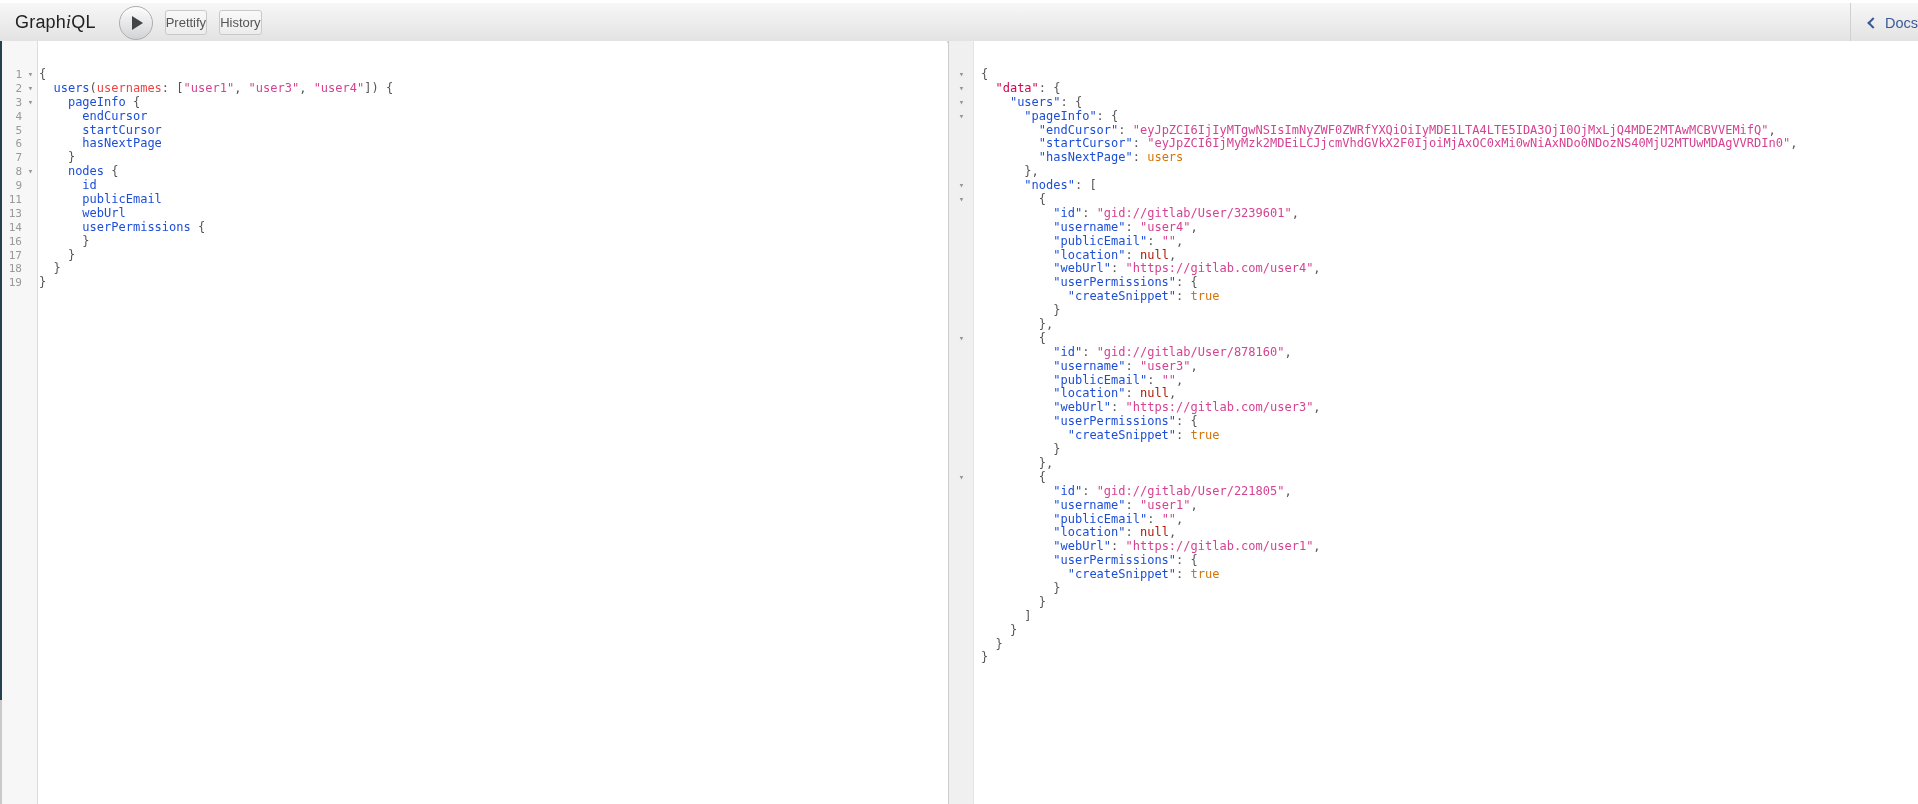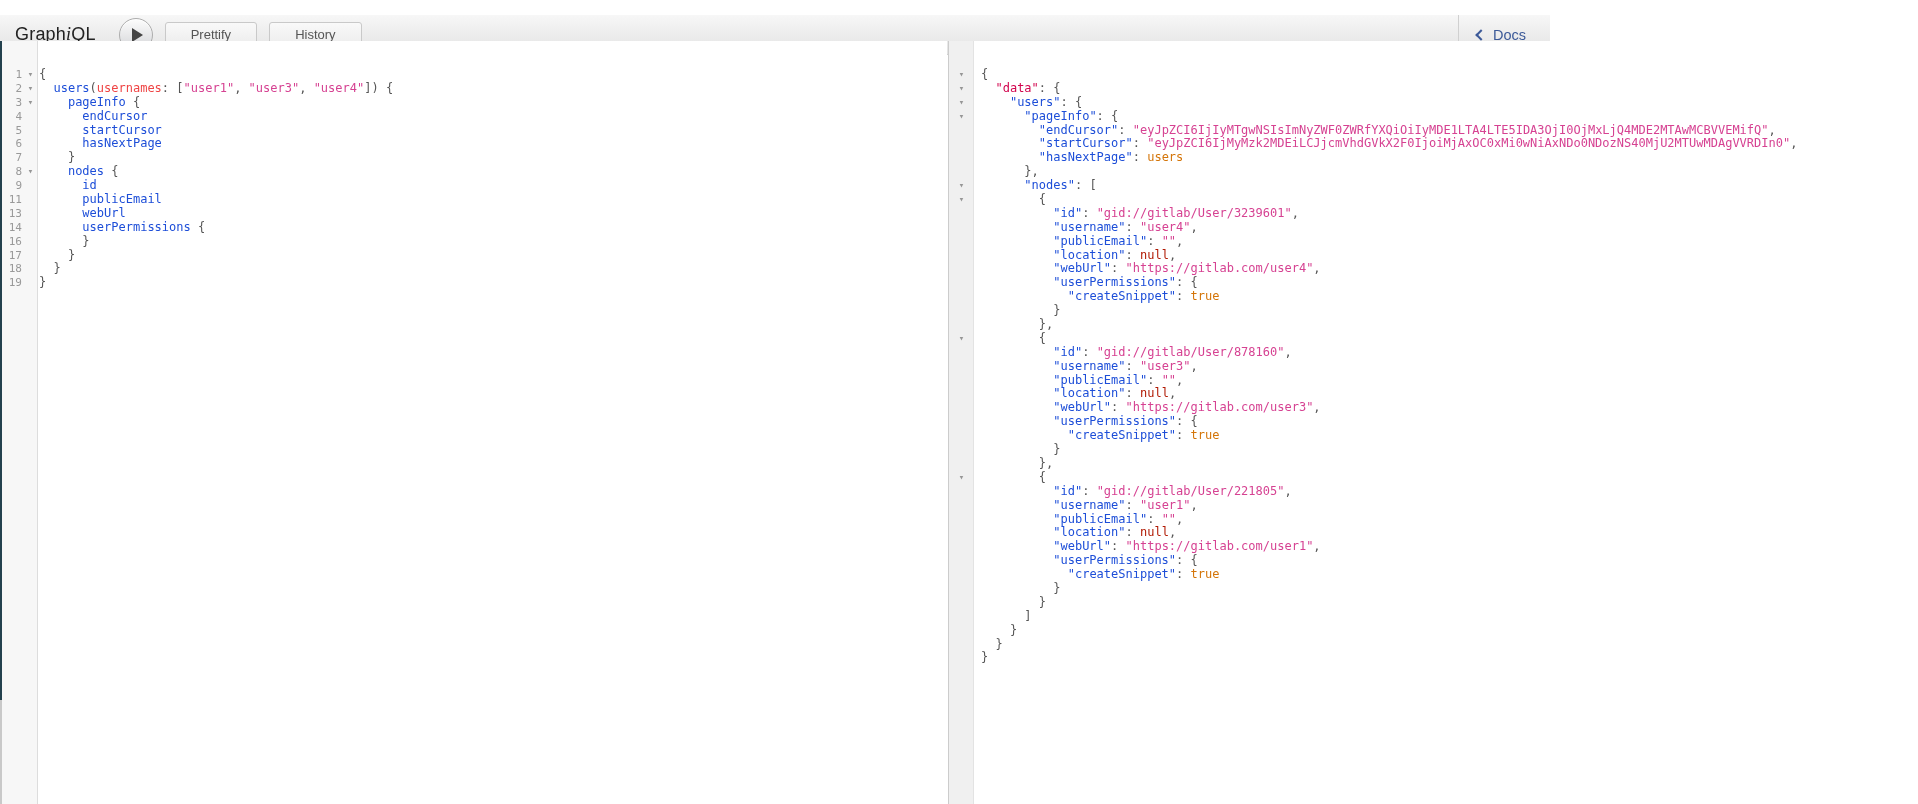--- a/index.html
+++ b/index.html
@@ -4,50 +4,50 @@
 <style>
   * { box-sizing: border-box; }
   html,body { margin:0; padding:0; }
   body {
     width:1918px; height:804px; overflow:hidden; background:#fff;
     font-family:"Liberation Sans", sans-serif; position:relative;
   }
 
   
   .toolbar {
-    position:absolute; top:15px; left:0; width:1550px; height:40px;
+    position:absolute; top:3px; left:0; width:1918px; height:40px;
     background:linear-gradient(#f7f7f7,#e2e2e2);
     border-bottom:1px solid #d0d0d0;
     display:flex; align-items:center; padding-left:15px;
   }
   .logo { font-size:18px; color:#222; letter-spacing:0.2px; cursor:default; }
   .logo em { font-style:italic; font-family:"Liberation Serif", serif; }
   .execute-btn {
     width:34px; height:34px; border-radius:17px; margin-left:23px;
     background:linear-gradient(#fdfdfd,#d2d3d6);
     border:1px solid #adadad;
     box-shadow:0 1px 0 rgba(255,255,255,0.7) inset;
     display:flex; align-items:center; justify-content:center; cursor:pointer; padding:0;
   }
   .play-tri {
     width:0; height:0; margin-left:4px;
     border-top:7px solid transparent; border-bottom:7px solid transparent;
     border-left:11px solid #444;
   }
   .tbtn {
-    margin-left:12px; padding:4px 25px; font-size:13px; color:#555;
+    margin-left:12px; padding:4px 0; font-size:13px; color:#555;
     background:linear-gradient(#f9f9f9,#ececec);
     border:1px solid #c9c9c9; border-radius:3px; cursor:pointer;
     font-family:"Liberation Sans", sans-serif;
   }
   .tbtn:first-of-type { margin-left:14px; }
   .spacer { flex:1; }
   .docs-btn {
     height:40px; display:flex; align-items:center; gap:8px;
-    padding:0 24px 0 18px; border:none; border-left:1px solid #d0d0d0;
+    padding:0 0 0 18px; border:none; border-left:1px solid #d0d0d0;
     background:transparent; color:#3B5998; font-size:14.5px; cursor:pointer;
     font-family:"Liberation Sans", sans-serif;
   }
   .chev-left {
     width:8px; height:8px; border-top:2.5px solid #3B5998; border-right:2.5px solid #3B5998;
     transform:rotate(-135deg); display:inline-block; margin-top:1px;
   }
 
   
   .workspace { position:absolute; top:41px; left:0; width:1918px; bottom:0; }

